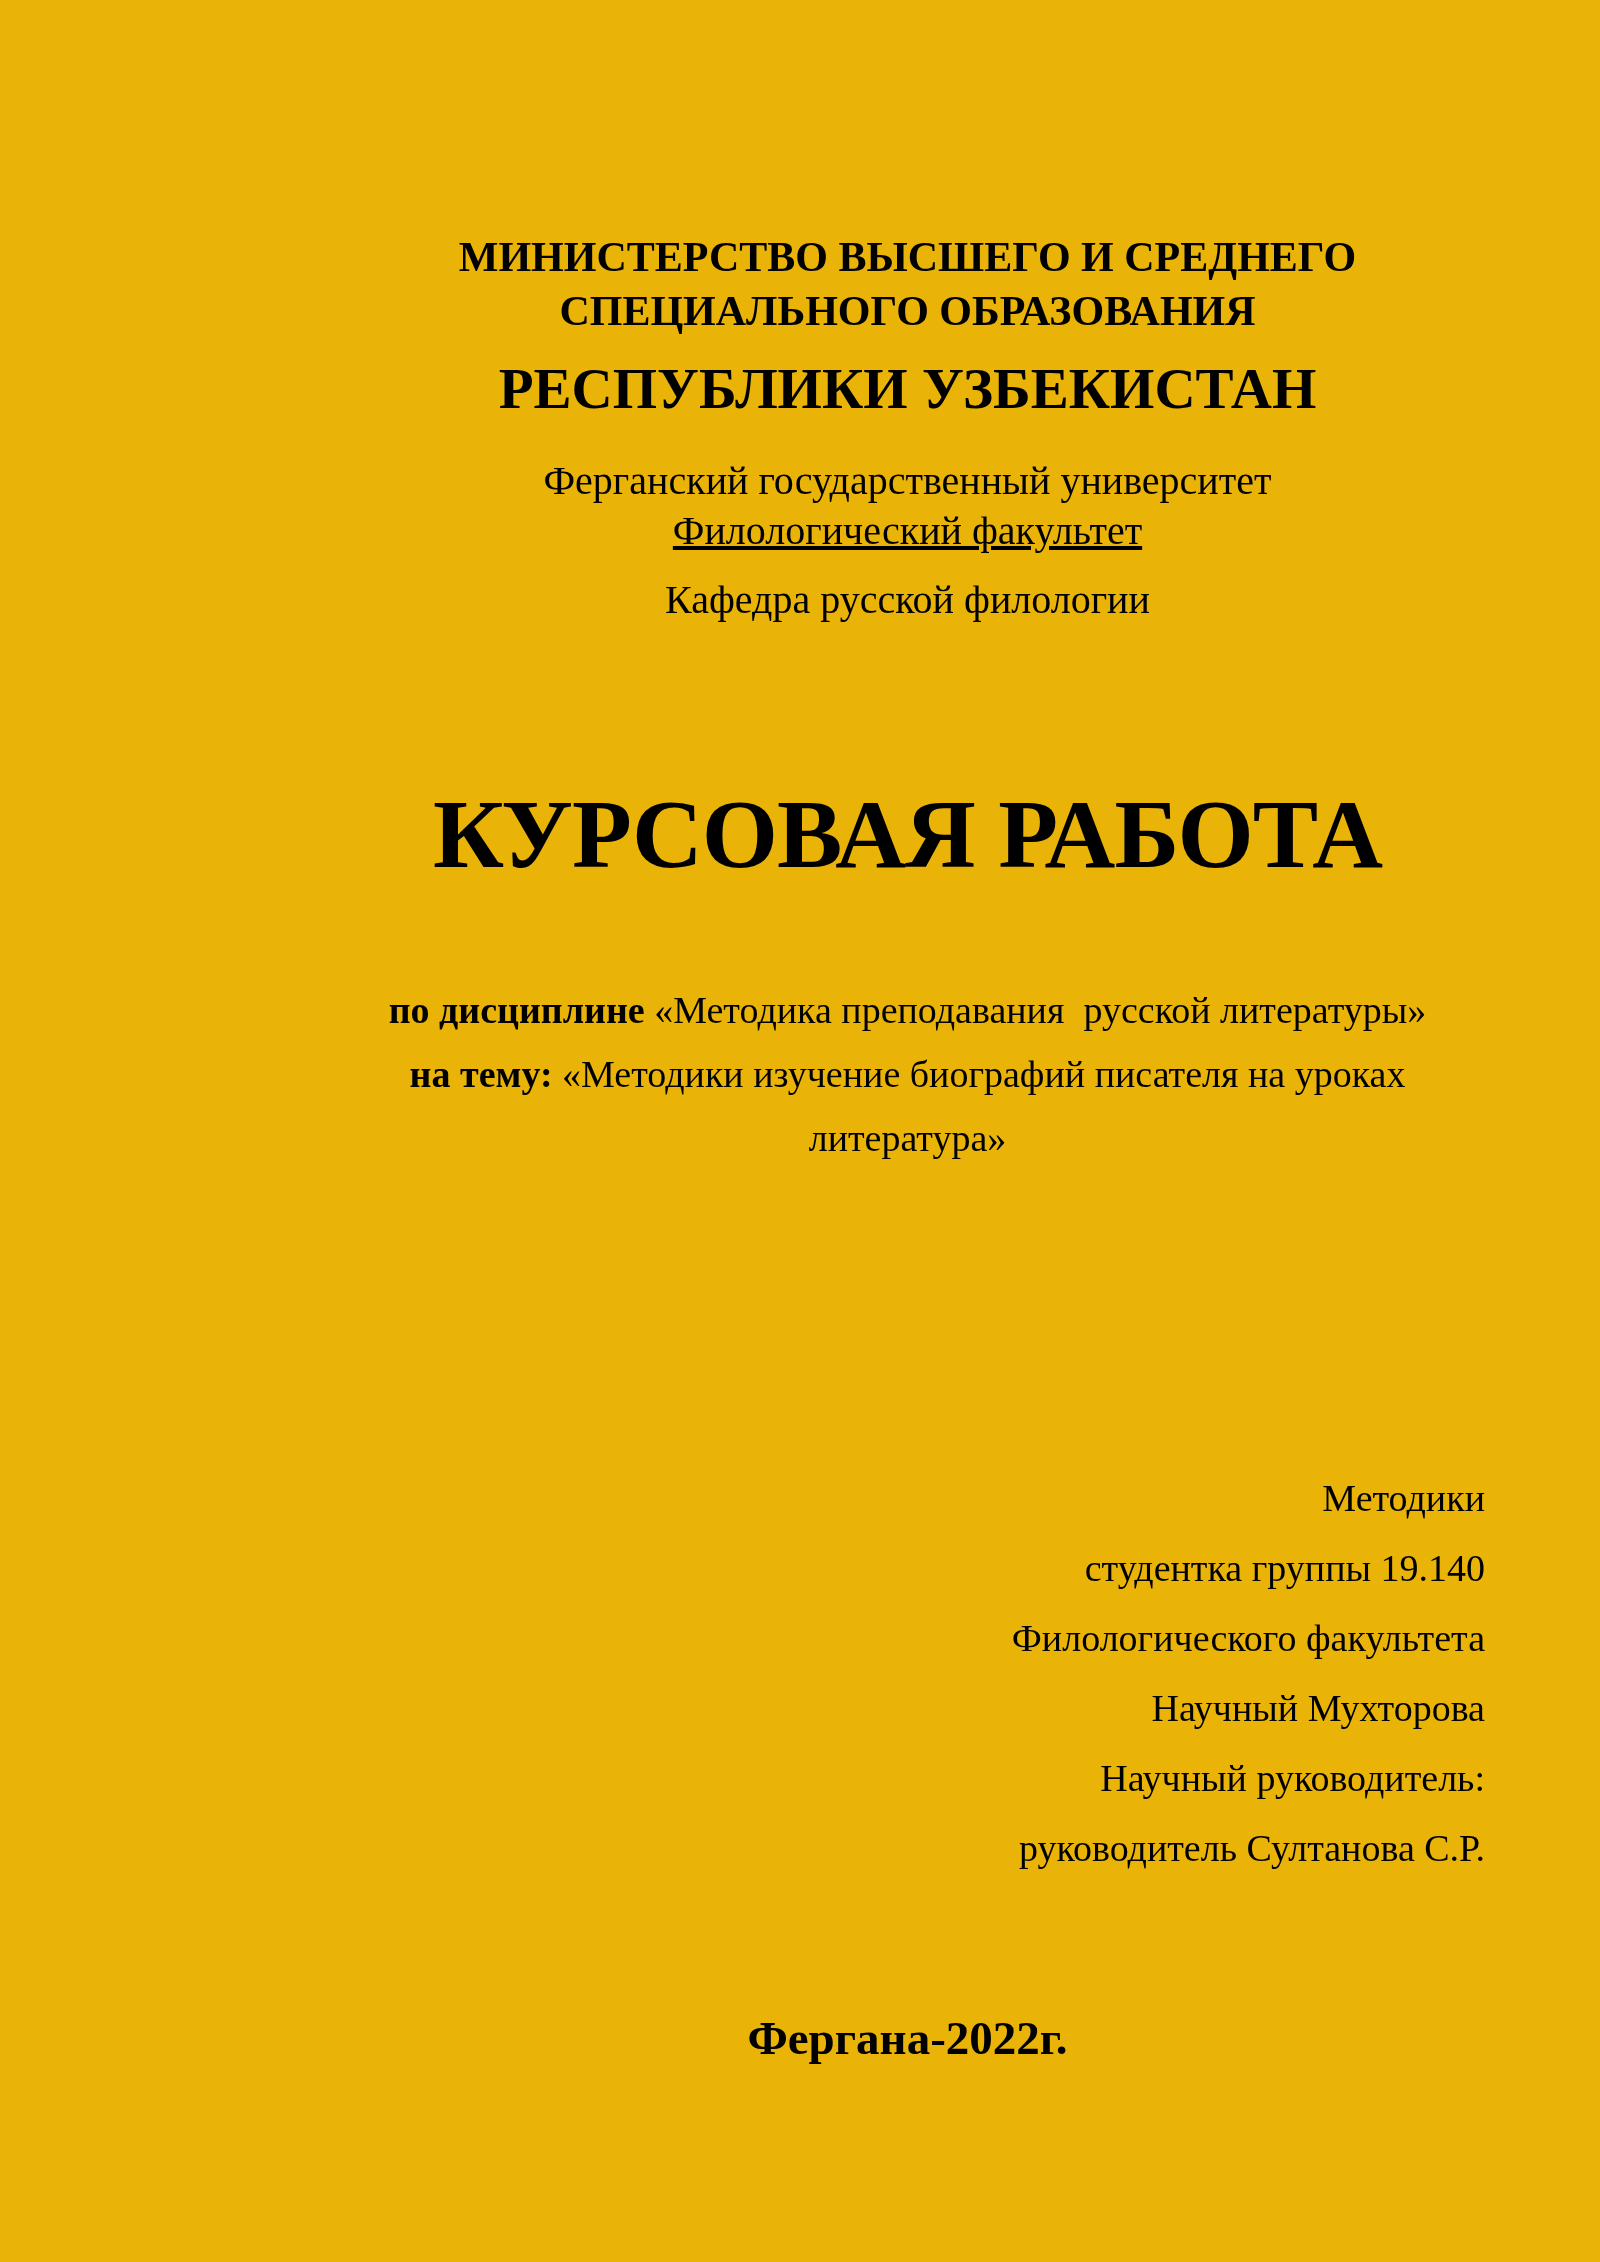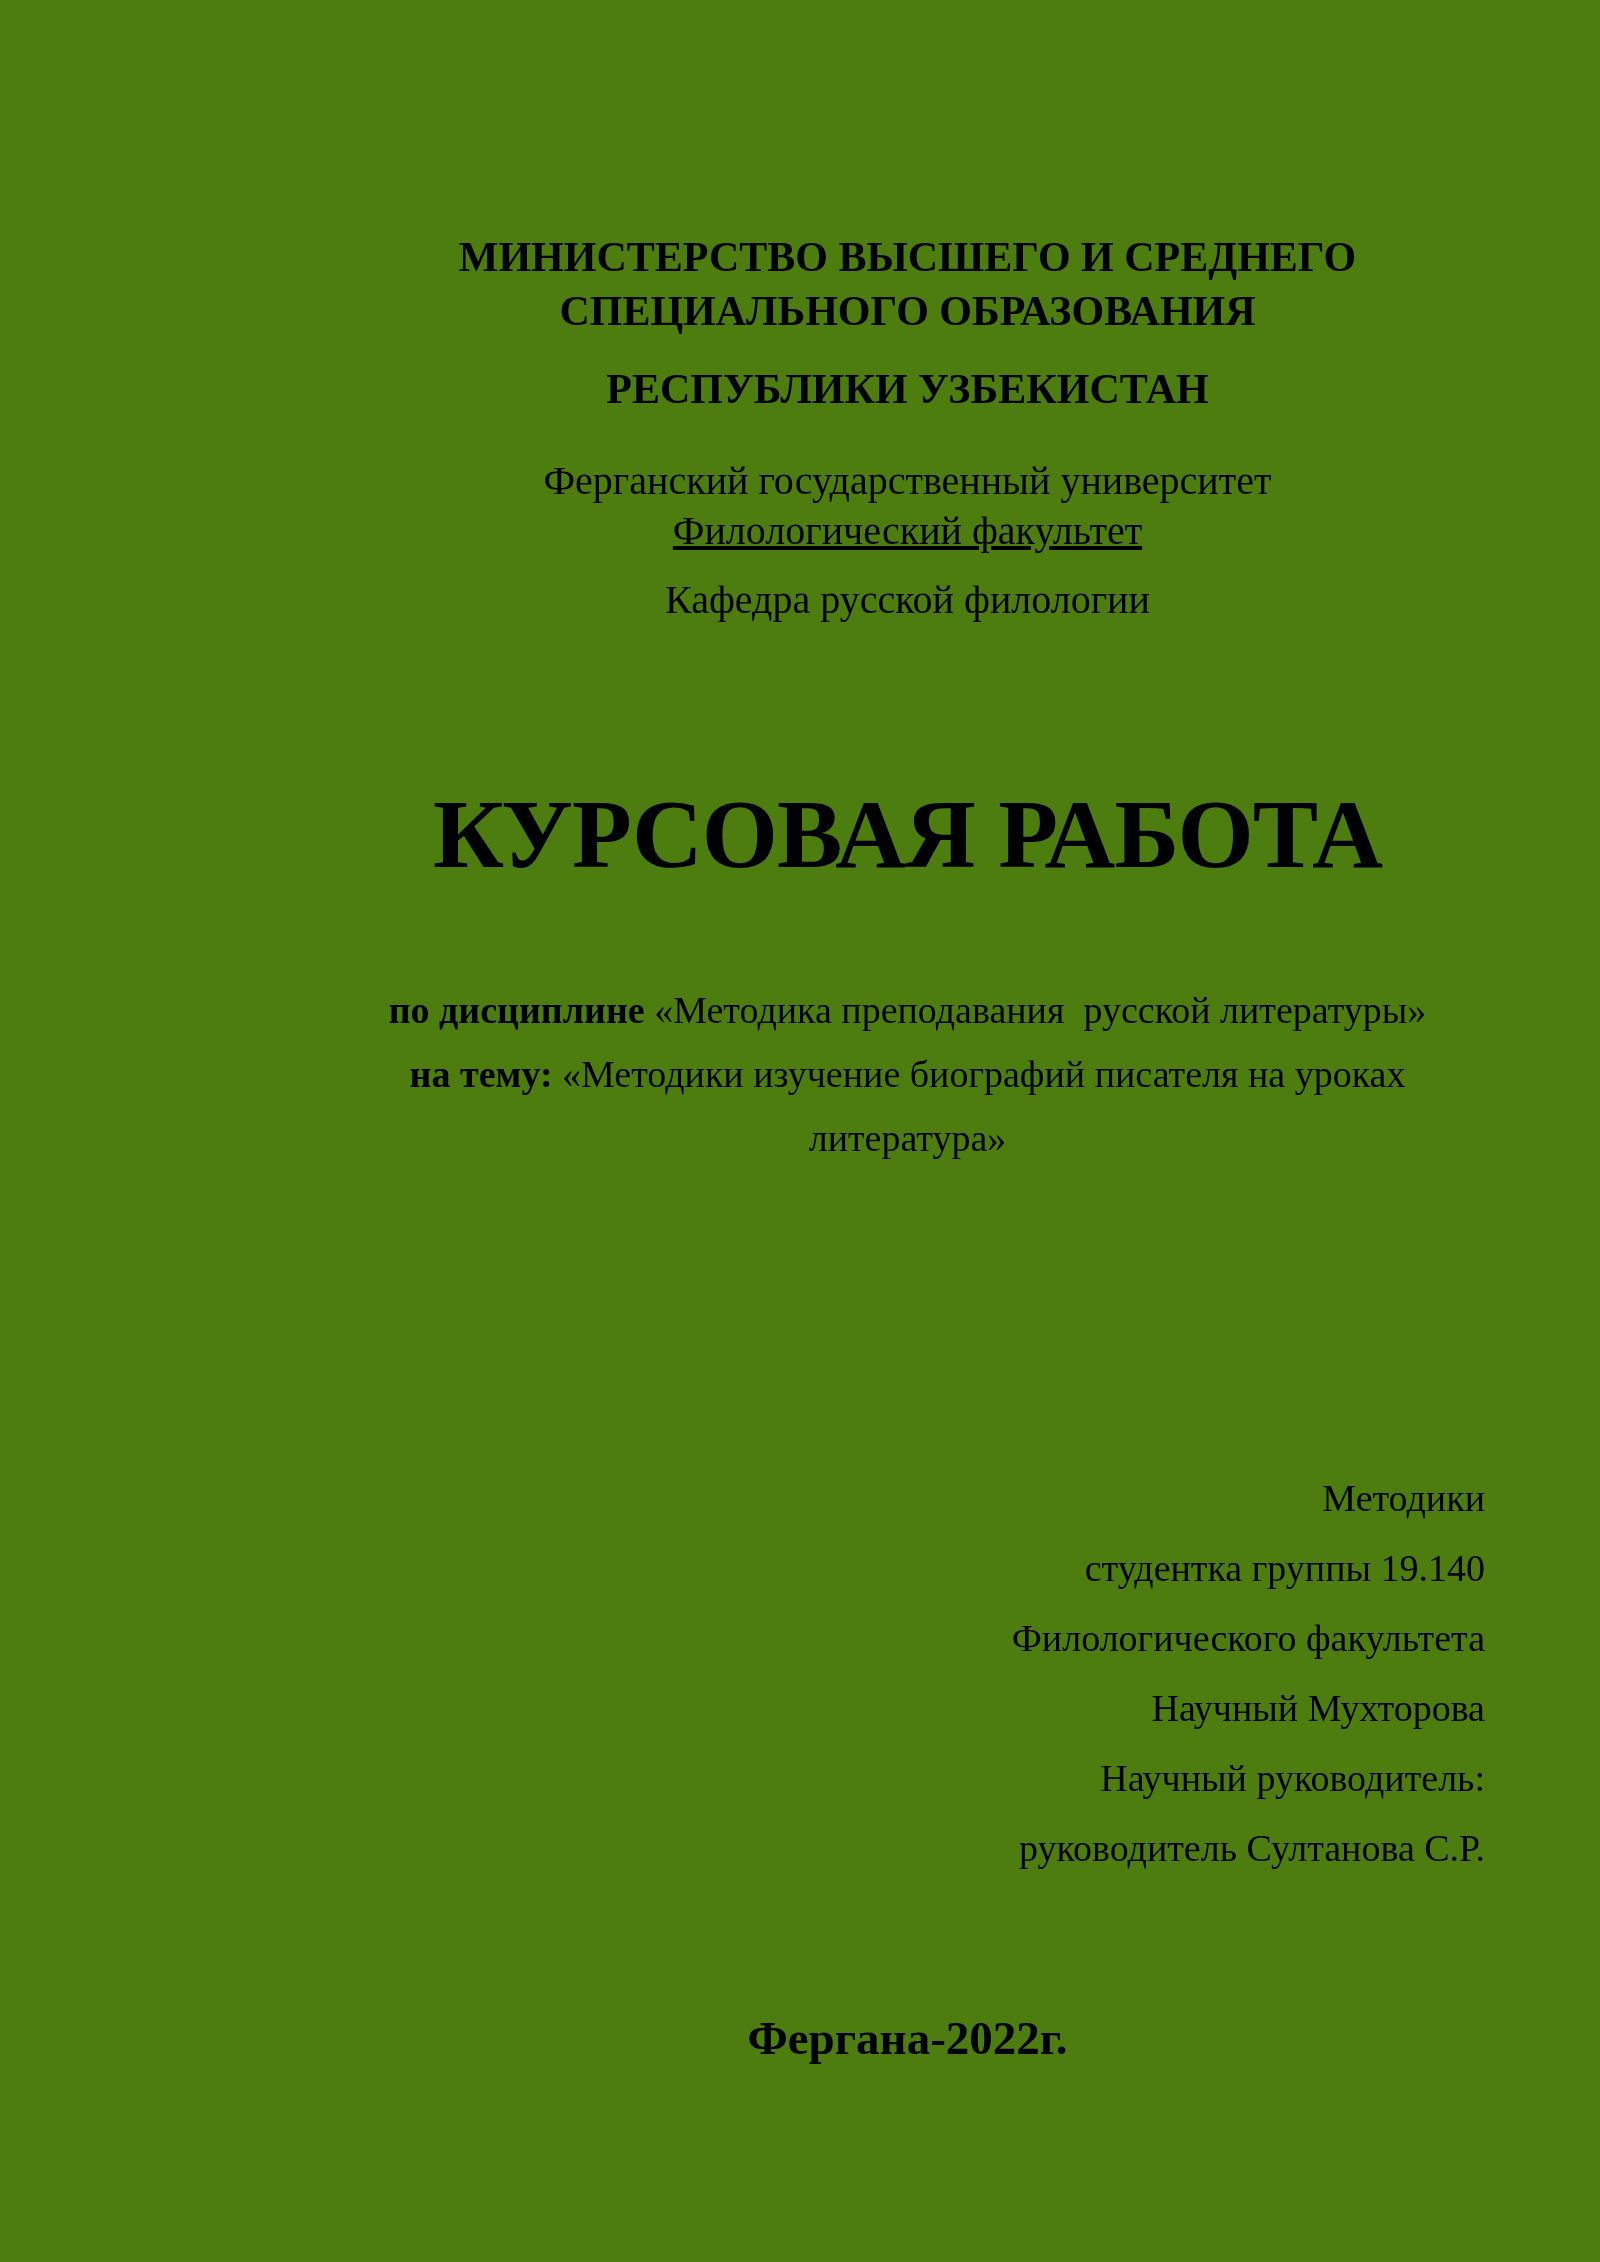--- a/index.html
+++ b/index.html
@@ -4,42 +4,42 @@
 <style>
   html, body {
     margin: 0;
     padding: 0;
     background: #ffffff;
   }
   .page {
     position: relative;
     width: 1600px;
     height: 2262px;
-    background: #4d7c0f;
+    background: #eab308;
     color: #000000;
     font-family: "Liberation Serif", "DejaVu Serif", serif;
     overflow: hidden;
   }
   .abs { position: absolute; }
   .content {
     left: 330px;
     width: 1155px;
     text-align: center;
   }
   .pre { white-space: pre-wrap; }
 
   .ministry {
     top: 230px;
     font-size: 42px;
     line-height: 54px;
     font-weight: bold;
   }
   .republic {
     top: 362px;
-    font-size: 42px;
+    font-size: 57px;
     line-height: 54px;
     font-weight: bold;
   }
   .inst-line { font-size: 40px; line-height: 40px; font-weight: normal; }
   .university { top: 461px; }
   .faculty    { top: 511px; text-decoration: underline; }
   .department { top: 580px; }
 
   .main-title {
     top: 784px;

